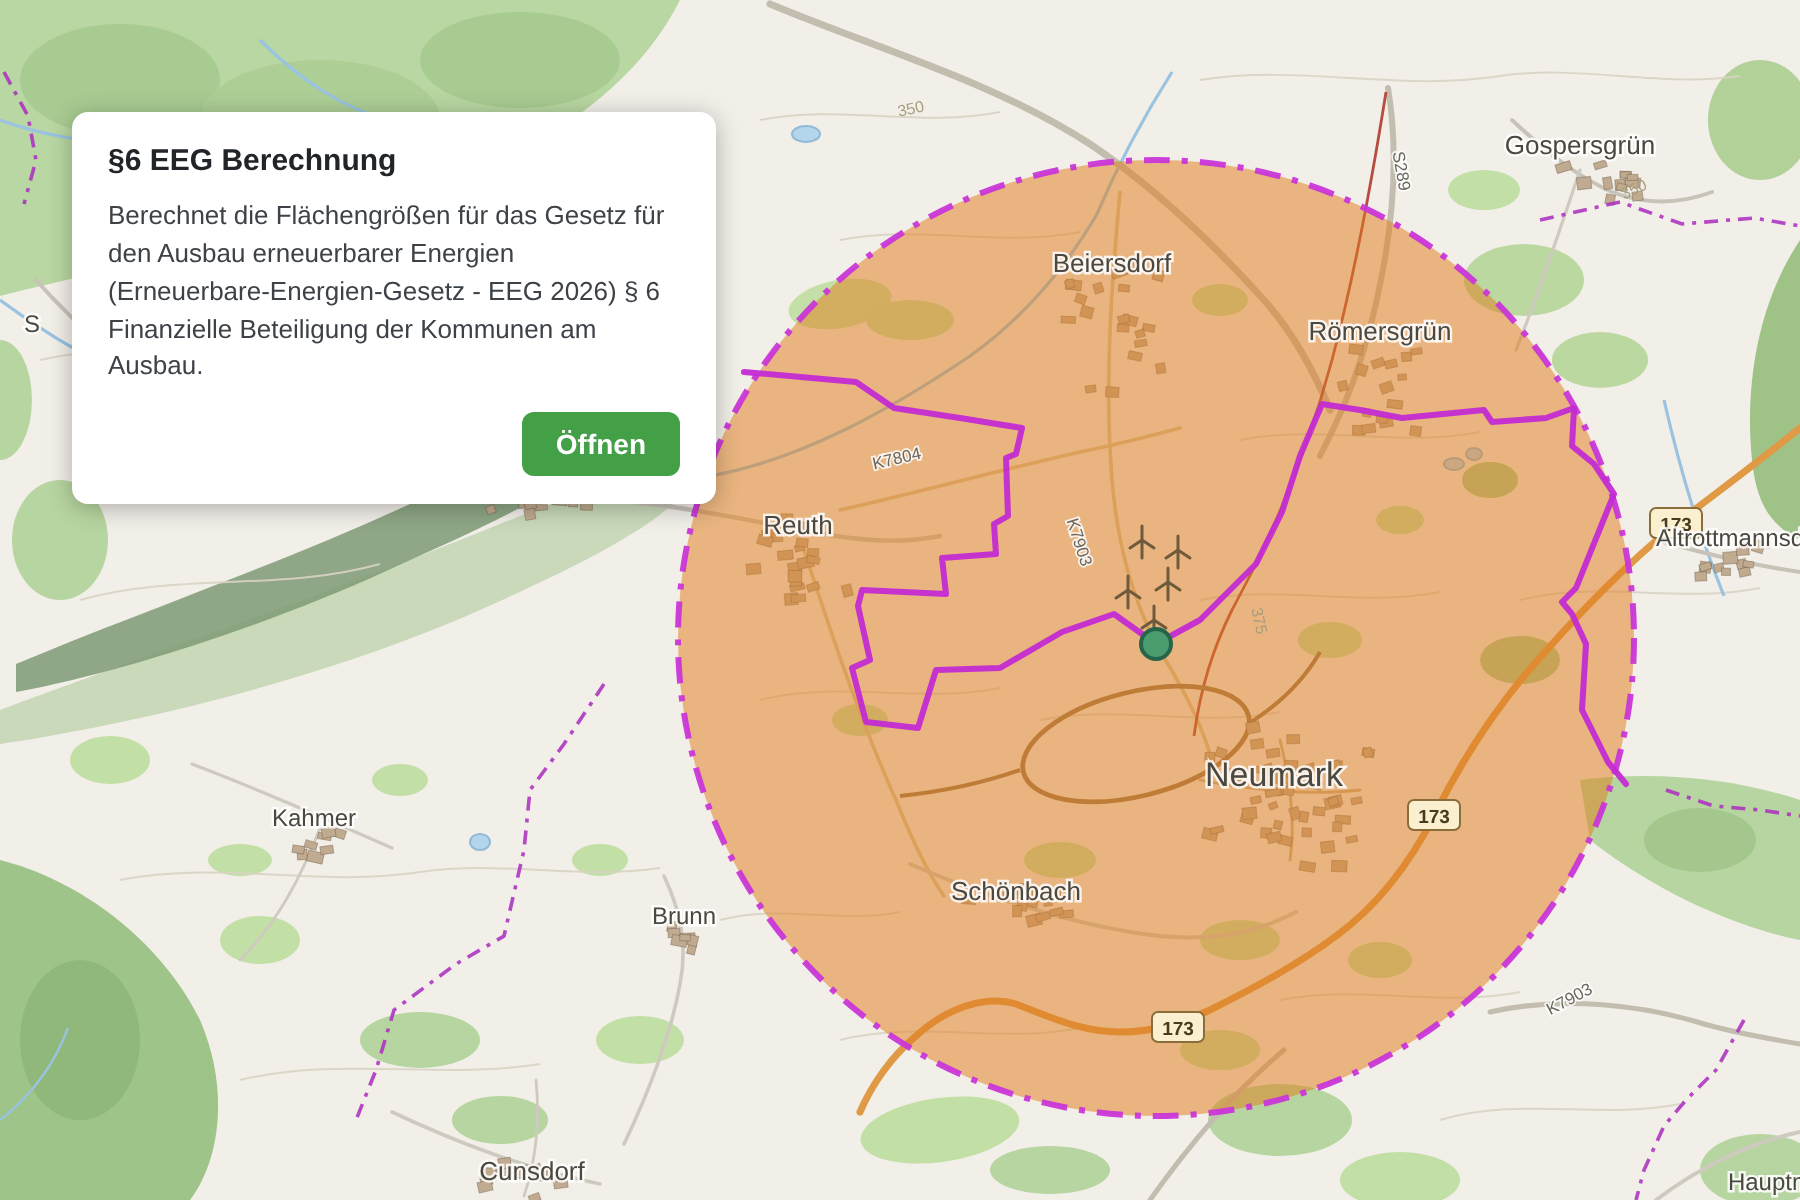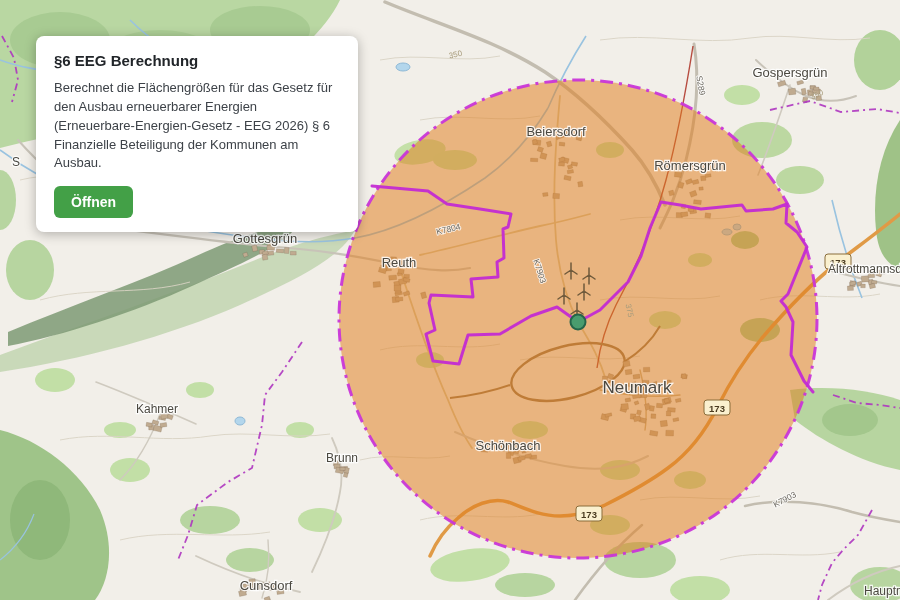--- a/index.html
+++ b/index.html
@@ -11,28 +11,28 @@
 
   
   text { font-family:"Liberation Sans", sans-serif; }
   .place { fill:#4b4840; paint-order:stroke; stroke:rgba(255,255,255,.85); stroke-width:2.4px; }
   .road-label { fill:#6b675e; font-size:8.5px; paint-order:stroke; stroke:rgba(255,255,255,.8); stroke-width:1.8px; }
   .contour-label { fill:#a89c7c; font-size:8px; }
   .ref-text { fill:#4a3b20; font-size:9.5px; font-weight:bold; }
 
   
   .card {
-    position:absolute; left:36px; top:36px; width:322px;
+    position:absolute; left:36px; top:56px; width:322px;
     background:#ffffff; border-radius:8px;
     box-shadow:0 2px 12px rgba(0,0,0,.28);
     padding:16px 18px 14px 18px; box-sizing:border-box;
   }
   .card h2 { margin:0 0 10px 0; font-size:15px; color:#212529; }
   .card p  { margin:0; font-size:13px; line-height:1.45; color:#3d4248; }
-  .card .btn-row { display:flex; margin-top:13px; }
+  .card .btn-row { display:flex; justify-content:flex-end; margin-top:13px; }
   .open-btn {
     background:#43a047; color:#ffffff; border:none; border-radius:6px;
     padding:8px 17px; font-size:14px; font-weight:bold; cursor:pointer;
     font-family:"Liberation Sans", sans-serif;
   }
 </style>
 </head>
 <body>
 
 <div class="stage">

